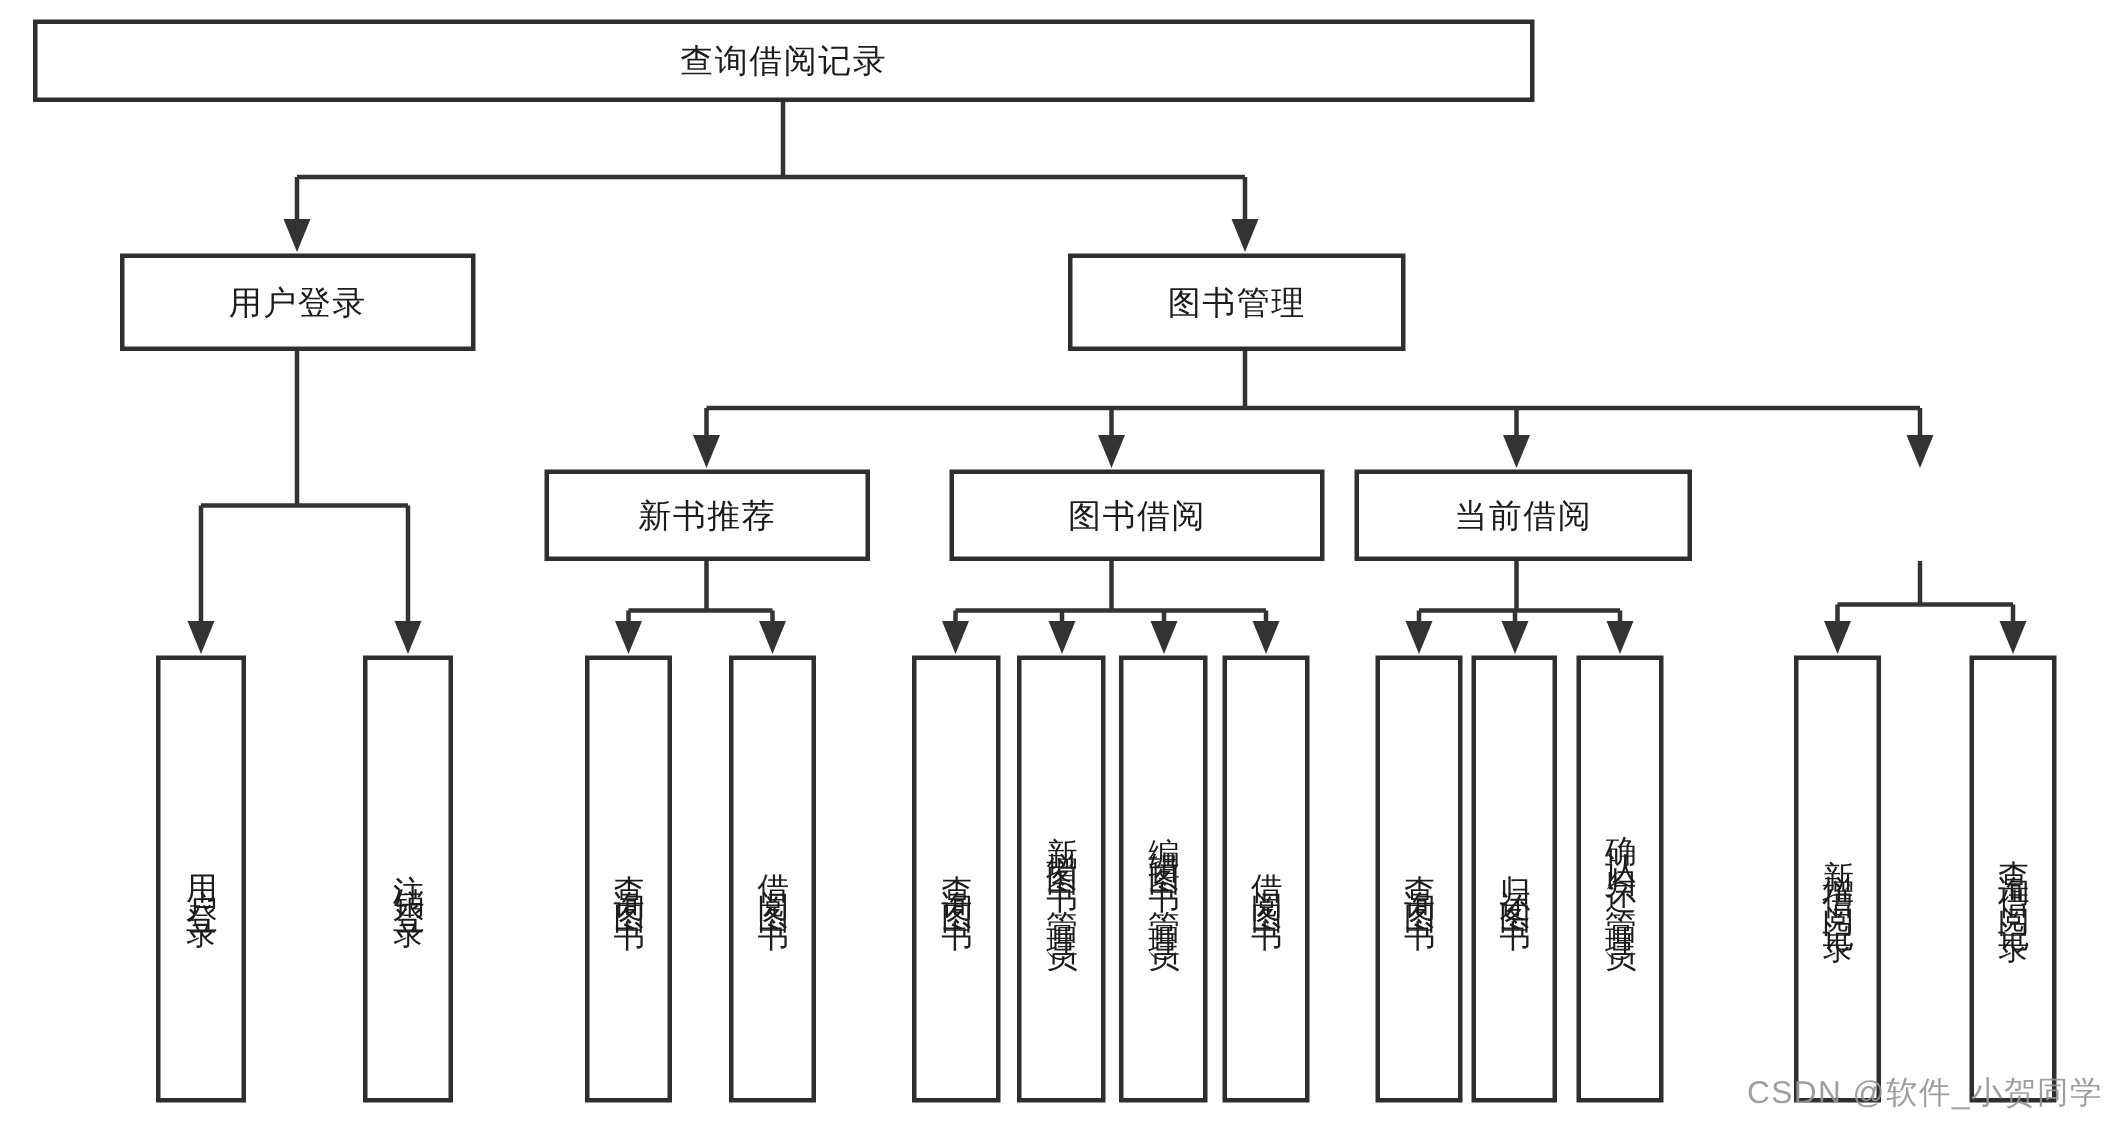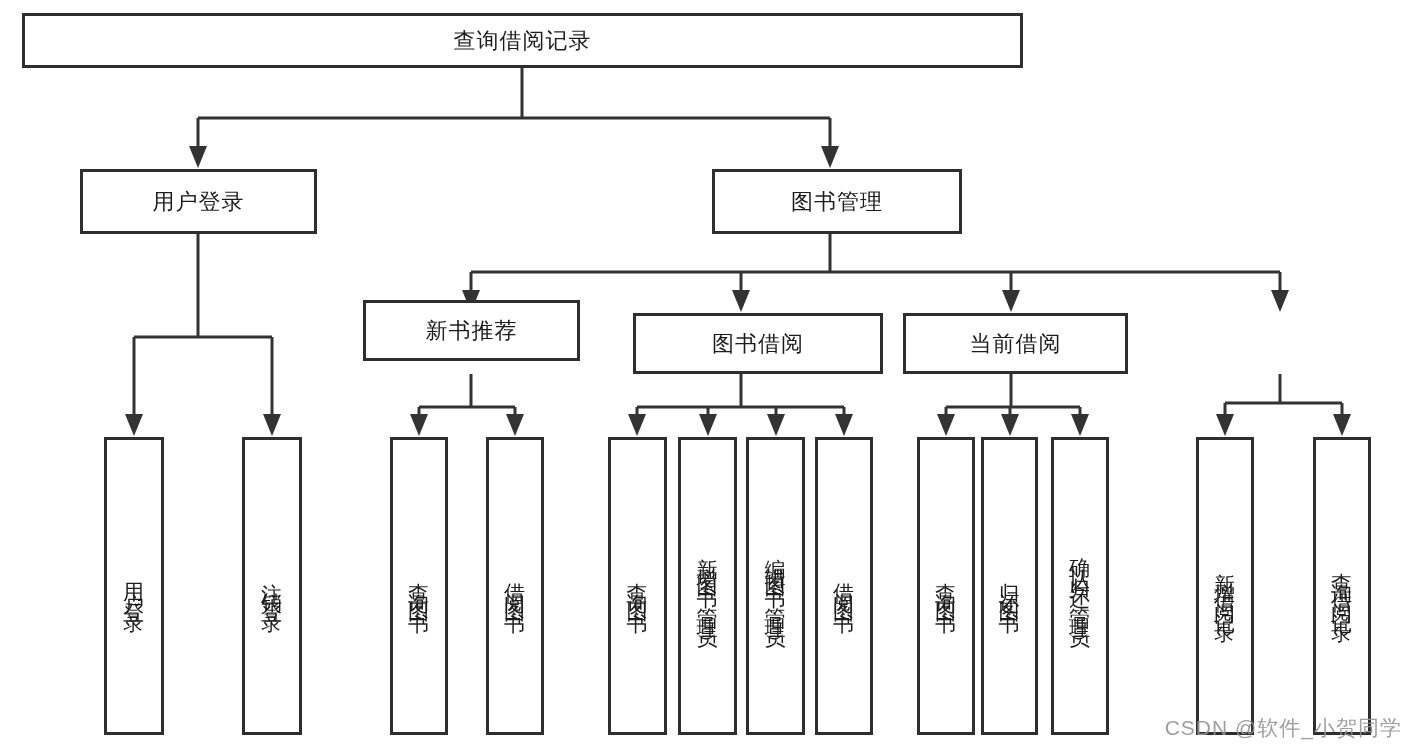--- a/index.html
+++ b/index.html
@@ -80,23 +80,23 @@
     <polygon points="937,414 955,414 946,436"></polygon>
     <polygon points="1001,414 1019,414 1010,436"></polygon>
     <polygon points="1071,414 1089,414 1080,436"></polygon>
     <polygon points="1216,414 1234,414 1225,436"></polygon>
     <polygon points="1333,414 1351,414 1342,436"></polygon>
   </svg>
 
   <div class="box hbox" style="left:22px;top:13px;width:1001px;height:55px">查询借阅记录</div>
 
   <div class="box hbox" style="left:80px;top:169px;width:237px;height:65px">用户登录</div>
-  <div class="box hbox" style="left:712px;top:169px;width:250px;height:65px">图书管理</div>
+  <div class="box hbox" style="left:712px;top:169px;width:225px;height:65px">图书管理</div>
 
-  <div class="box hbox" style="left:363px;top:300px;width:217px;height:61px">新书推荐</div>
+  <div class="box hbox" style="left:363px;top:313px;width:217px;height:61px">新书推荐</div>
   <div class="box hbox" style="left:633px;top:313px;width:250px;height:61px">图书借阅</div>
   <div class="box hbox" style="left:903px;top:313px;width:225px;height:61px">当前借阅</div>
 
   <div class="box vbox" style="left:104px;top:437px;width:60px;height:298px">用户登录</div>
   <div class="box vbox" style="left:242px;top:437px;width:60px;height:298px">注销登录</div>
 
   <div class="box vbox" style="left:390px;top:437px;width:58px;height:298px">查询图书</div>
   <div class="box vbox" style="left:486px;top:437px;width:58px;height:298px">借阅图书</div>
 
   <div class="box vbox" style="left:608px;top:437px;width:59px;height:298px">查询图书</div>

